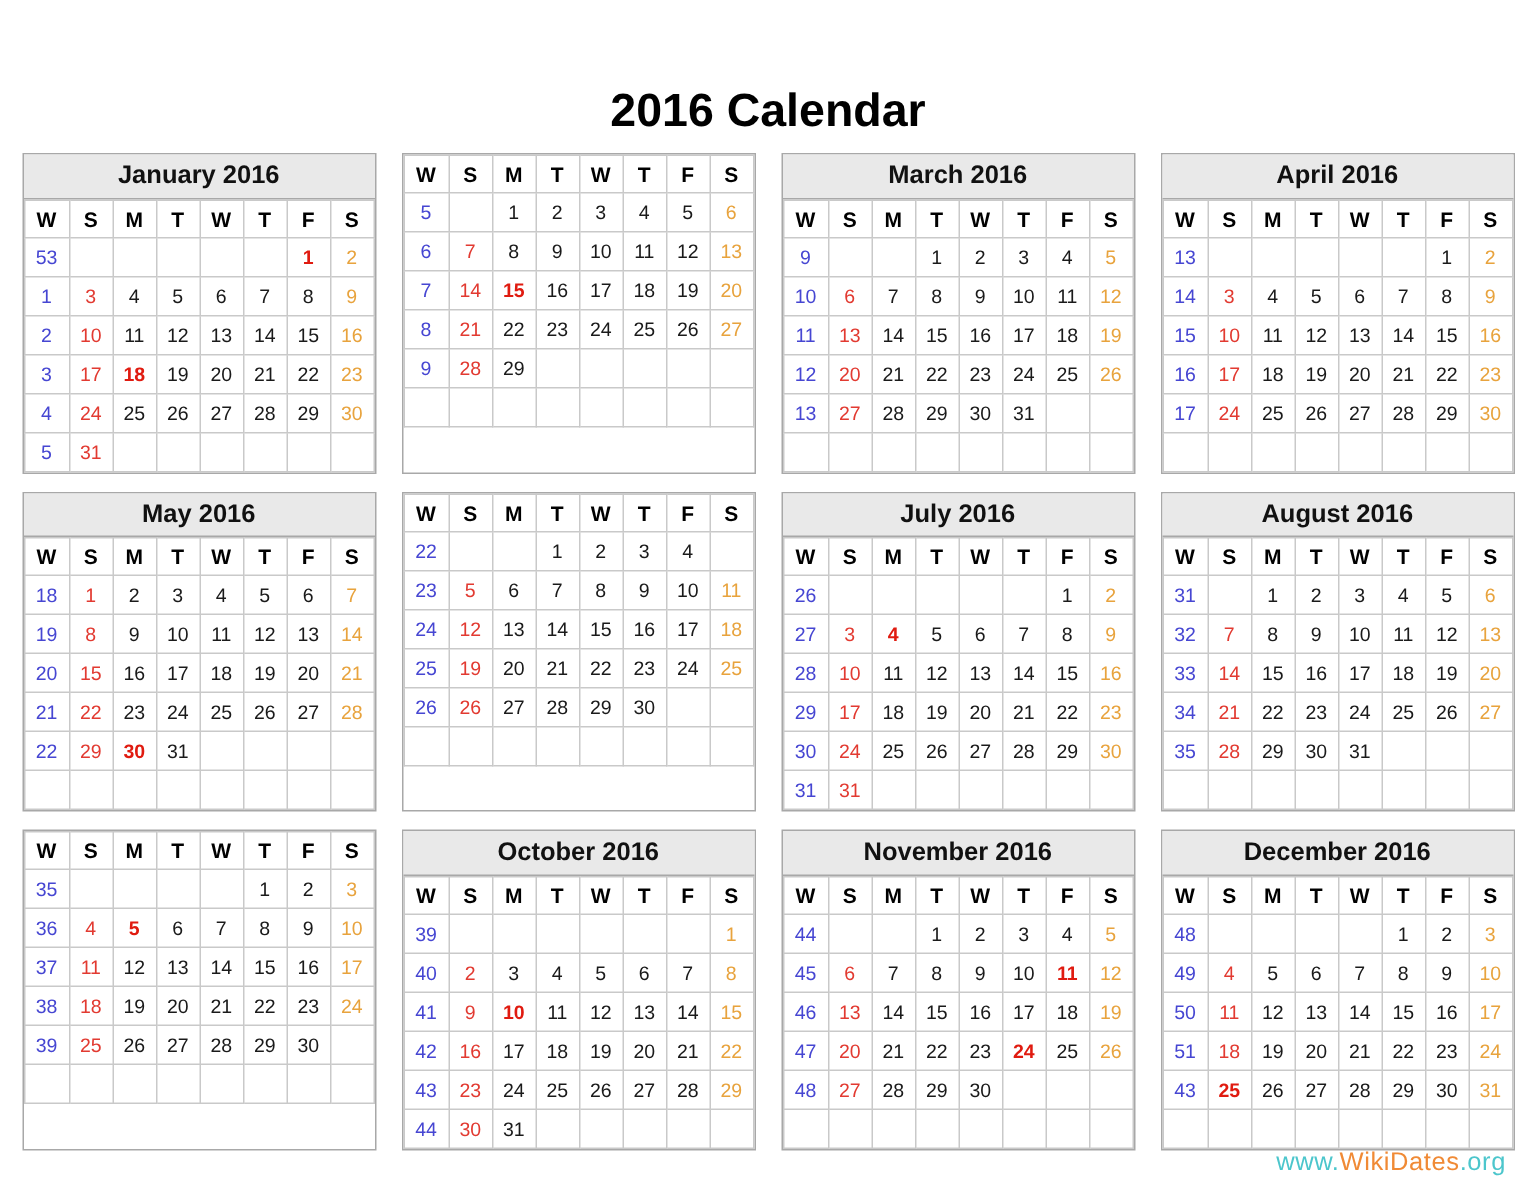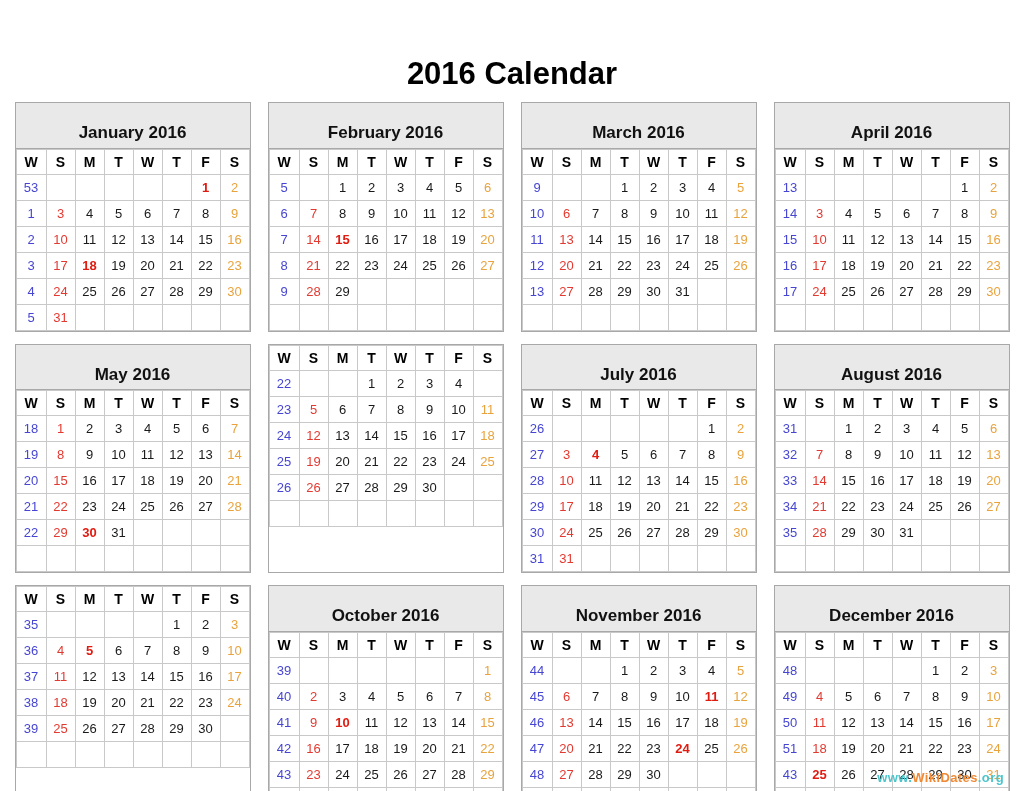--- a/index.html
+++ b/index.html
@@ -45,21 +45,21 @@
     border: 1px solid #a8a8a8;
     background: #ffffff;
     box-sizing: border-box;
   }
   .month-title {
     background: #e9e9e9;
     text-align: center;
     font-size: 17px;
     font-weight: bold;
     color: #111111;
-    padding: 20px 0 5px 0;
+    padding: 4px 0 5px 0;
     border-bottom: 1px solid #a8a8a8;
     line-height: 1.15;
     white-space: nowrap;
   }
   table.month-table {
     border-collapse: collapse;
     width: 100%;
     table-layout: fixed;
   }
   table.month-table th,
@@ -95,22 +95,22 @@
   td.wd  { color: #1a1a1a; }
   td.holiday {
     color: #e01b10;
     font-weight: bold;
   }
   td.empty { color: transparent; }
   .footer {
     position: absolute;
     right: 20px;
     bottom: 38px;
-    font-size: 13px;
-    font-weight: bold;
+    font-size: 17px;
+    font-weight: normal;
     letter-spacing: 0.4px;
     white-space: nowrap;
   }
   .brand-www  { color: #4cc6cc; }
   .brand-name { color: #f08a35; }
   .brand-tld  { color: #4cc6cc; }
 </style>
 </head>
 <body>
 
@@ -202,21 +202,20 @@
               <td class="empty"></td>
               <td class="empty"></td>
               <td class="empty"></td>
               <td class="empty"></td>
               <td class="empty"></td>
             </tr>
           </tbody>
         </table>
       </div>
       <div class="month">
-        <div class="month-title">February 2016</div>
         <table class="month-table">
           <colgroup>
             <col class="wk-col">
             <col>
             <col>
             <col>
             <col>
             <col>
             <col>
             <col>

